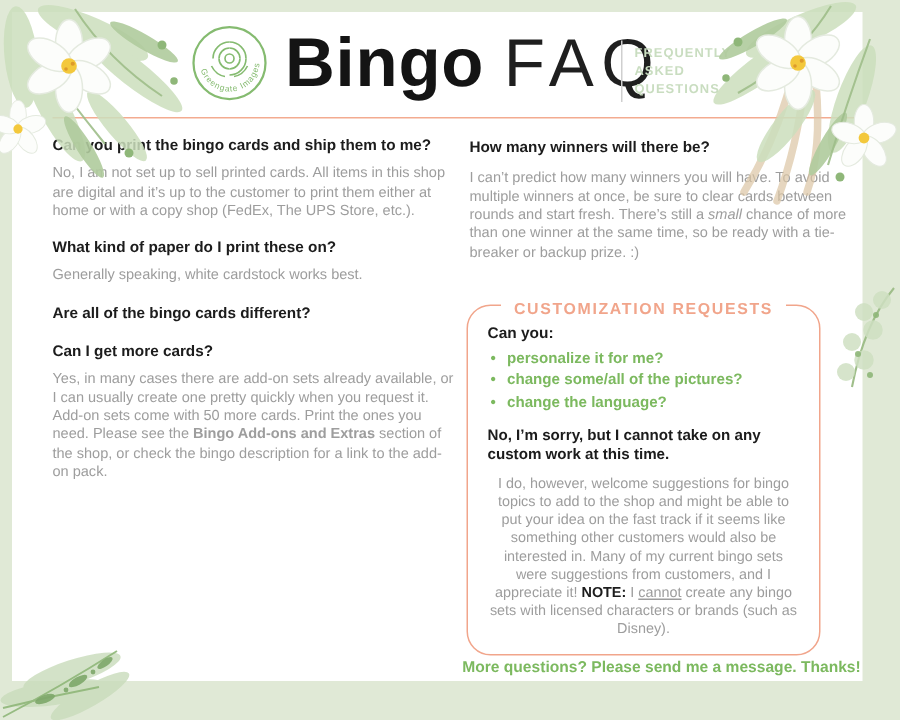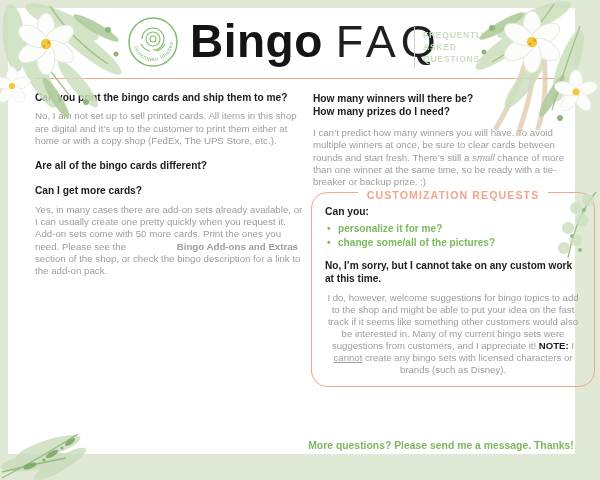--- a/index.html
+++ b/index.html
@@ -21,21 +21,21 @@
   .col-left{position:absolute;left:35px;top:91px;width:268px;}
   .qa h3{font-size:10.2px;font-weight:700;color:#1c1c1c;margin:0 0 6px;line-height:1.3;}
   .qa p{font-size:9.7px;color:#9d9d9d;line-height:1.27;margin:0;}
   .qa + .qa{margin-top:12px;}
 
   .rq{position:absolute;left:313px;top:92px;width:258px;}
   .rq .qline{font-size:10.2px;font-weight:700;color:#1c1c1c;line-height:1.32;}
   .rq p{font-size:9.7px;color:#9d9d9d;line-height:1.27;margin:8px 0 0;}
 
   
-  .cbox{position:absolute;left:311px;top:192px;width:284px;box-sizing:border-box;
+  .cbox{position:absolute;left:311px;top:203px;width:236px;box-sizing:border-box;
         border:1.5px solid #f1a58b;border-radius:16px;padding:13px 13px 10px;}
   .cbox-title{position:absolute;top:-8px;left:0;right:0;text-align:center;}
   .cbox-title span{background:#ffffff;padding:0 9px;color:#f1a58b;font-weight:700;
                    font-size:10.6px;letter-spacing:1.1px;white-space:nowrap;}
   .cbox .intro{font-size:10.3px;font-weight:700;color:#1c1c1c;margin:0;}
   .cbox ul{margin:5px 0 8px;padding:0;list-style:none;}
   .cbox li{position:relative;padding-left:13px;font-weight:700;color:#7cb95f;
            font-size:10.1px;line-height:1.42;}
   .cbox li::before{content:"\2022";position:absolute;left:2px;color:#7cb95f;}
   .cbox .refusal{font-size:10.1px;font-weight:700;color:#1c1c1c;line-height:1.3;margin:0 0 7px;}
@@ -103,42 +103,46 @@
     <div>QUESTIONS</div>
   </div>
   <div class="rule"></div>
 
   <div class="col-left">
     <div class="qa">
       <h3>Can you print the bingo cards and ship them to me?</h3>
       <p>No, I am not set up to sell printed cards. All items in this shop are digital and it’s up to the customer to print them either at home or with a copy shop (FedEx, The UPS Store, etc.).</p>
     </div>
     <div class="qa">
+      <h3>What kind of paper do I print these on?</h3>
+      <p>Generally speaking, white cardstock works best.</p>
+    </div>
+    <div class="qa">
       <h3>Are all of the bingo cards different?</h3>
     </div>
     <div class="qa">
       <h3>Can I get more cards?</h3>
-      <p><span>Yes, in many cases there are add-on sets already available, or I can usually create one pretty quickly when you request it. Add-on sets come with 50 more cards. Print the ones you need. Please see the </span><span style="font-weight: 700; margin-left: 48px;">Bingo Add-ons and Extras</span><span> section of the shop, or check the bingo description for a link to the add-on pack.</span></p>
+      <p><span>Yes, in many cases there are add-on sets already available, or I can usually create one pretty quickly when you request it. Add-on sets come with 50 more cards. Print the ones you need. Please see the </span><span style="font-weight: 700;">Bingo Add-ons and Extras</span><span> section of the shop, or check the bingo description for a link to the add-on pack.</span></p>
     </div>
   </div>
 
   <div class="rq">
     <div class="qline">How many winners will there be?</div>
-    <div class="qline">How many prizes do I need?</div>
     <p><span>I can’t predict how many winners you will have. To avoid multiple winners at once, be sure to clear cards between rounds and start fresh. There’s still a </span><span style="font-style: italic;">small</span><span> chance of more than one winner at the same time, so be ready with a tie-breaker or backup prize. :)</span></p>
   </div>
 
   <div class="cbox">
     <div class="cbox-title">
       <span>CUSTOMIZATION REQUESTS</span>
     </div>
     <p class="intro">Can you:</p>
     <ul>
       <li>personalize it for me?</li>
       <li>change some/all of the pictures?</li>
+      <li>change the language?</li>
     </ul>
     <p class="refusal">No, I’m sorry, but I cannot take on any custom work at this time.</p>
     <p class="detail"><span>I do, however, welcome suggestions for bingo topics to add to the shop and might be able to put your idea on the fast track if it seems like something other customers would also be interested in. Many of my current bingo sets were suggestions from customers, and I appreciate it! </span><span style="font-weight: 700; color: rgb(28, 28, 28);">NOTE:</span><span> I </span><span style="text-decoration: underline;">cannot</span><span> create any bingo sets with licensed characters or brands (such as Disney).</span></p>
   </div>
 
   <div class="footer">More questions? Please send me a message. Thanks!</div>
 
   <svg class="floral" style="left:0;top:0" width="138" height="126" viewBox="0 0 138 126">
     <g fill="#ccdfbd" opacity="0.85">
       <ellipse cx="62" cy="22" rx="40" ry="10" transform="rotate(24 62 22)"></ellipse>

